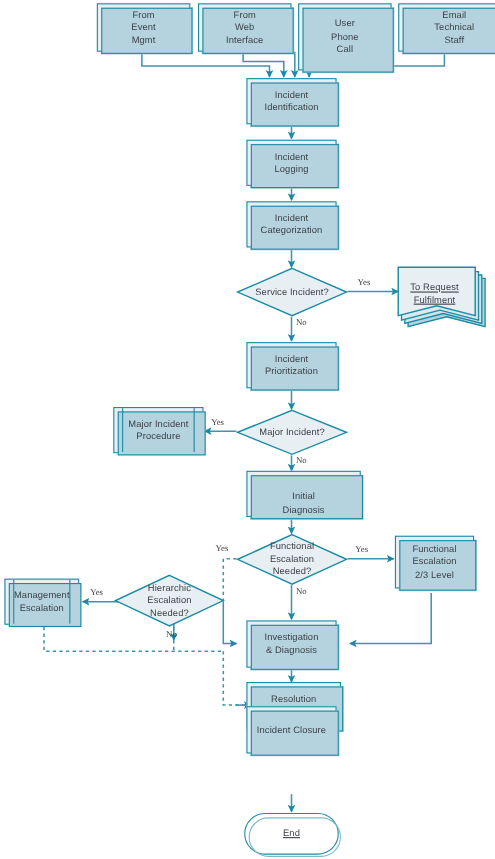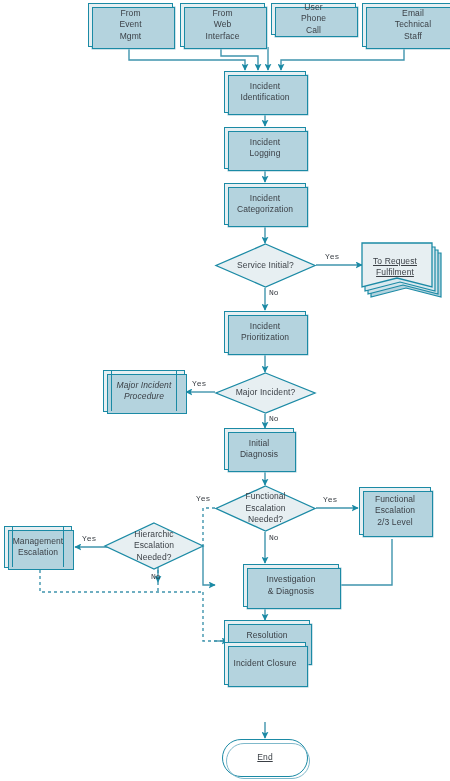--- a/index.html
+++ b/index.html
@@ -38,21 +38,21 @@
   .dec{background:transparent;}
   .dec .dlabel{position:relative;z-index:3;}
   .dec svg{position:absolute;left:0;top:0;z-index:1;overflow:visible;}
 
   
   .mdoc{background:transparent;}
   .mdoc svg{position:absolute;left:0;top:0;z-index:1;overflow:visible;}
   .mdoc .dlabel{position:relative;z-index:3;}
 
   .edge-label{position:absolute;font-size:8px;color:#3a3f45;z-index:6;
-              font-family:Liberation Mono, monospace;}
+              font-family:Liberation Serif, serif;}
 </style>
 </head>
 <body>
 
 <svg id="canvas" viewBox="0 0 450 781" xmlns="http://www.w3.org/2000/svg">
   <defs>
     <marker id="ah" viewBox="0 0 10 10" refX="9" refY="5" markerWidth="5" markerHeight="5" orient="auto-start-reverse">
       <path d="M0,0 L10,5 L0,10 L2.2,5 z" fill="#1b8aa5"></path>
     </marker>
   </defs>
@@ -115,21 +115,21 @@
 <div class="node proc" style="left:88px;top:3px;width:85px;height:44px;">
   <span>From
 Event
 Mgmt</span>
 </div>
 <div class="node proc" style="left:180px;top:3px;width:85px;height:44px;">
   <span>From
 Web
 Interface</span>
 </div>
-<div class="node proc" style="left:271px;top:3px;width:85px;height:32px;">
+<div class="node proc" style="left:271px;top:3px;width:85px;height:61px;">
   <span>User
 Phone
 Call</span>
 </div>
 <div class="node proc" style="left:362px;top:3px;width:102px;height:44px;">
   <span>Email
 Technical
 Staff</span>
 </div>
 
@@ -145,21 +145,21 @@
 
 <div class="node proc" style="left:224px;top:183px;width:82px;height:42px;">
   <span>Incident
 Categorization</span>
 </div>
 
 <div class="node dec" style="left:215px;top:243px;width:101px;height:45px;">
   <svg width="101" height="45" viewBox="0 0 101 45" xmlns="http://www.w3.org/2000/svg">
     <polygon points="50.5,1 100,22.5 50.5,44 1,22.5" fill="#e7eff2" stroke="#1b8aa5" stroke-width="1.3"></polygon>
   </svg>
-  <span class="dlabel">Service Initial?</span>
+  <span class="dlabel">Service Incident?</span>
 </div>
 
 <div class="node mdoc" style="left:360px;top:241px;width:80px;height:58px;text-decoration:underline;">
   <svg width="86" height="64" viewBox="0 0 86 64" xmlns="http://www.w3.org/2000/svg">
     <polygon points="11,12 81,12 81,56 46,47 11,56" fill="#b4d3de" stroke="#1b8aa5" stroke-width="1.2"></polygon>
     <polygon points="8,9 78,9 78,53 43,44 8,53" fill="#cfe3ea" stroke="#1b8aa5" stroke-width="1.2"></polygon>
     <polygon points="5,6 75,6 75,50 40,41 5,50" fill="#d9e9ef" stroke="#1b8aa5" stroke-width="1.2"></polygon>
     <polygon points="2,2 72,2 72,46 37,37 2,46" fill="#e7eff2" stroke="#1b8aa5" stroke-width="1.3"></polygon>
   </svg>
   <span class="dlabel" style="margin-left:-10px;margin-top:-6px;">To Request
@@ -171,28 +171,28 @@
 Prioritization</span>
 </div>
 
 <div class="node dec" style="left:215px;top:372px;width:101px;height:42px;">
   <svg width="101" height="42" viewBox="0 0 101 42" xmlns="http://www.w3.org/2000/svg">
     <polygon points="50.5,1 100,21 50.5,41 1,21" fill="#e7eff2" stroke="#1b8aa5" stroke-width="1.3"></polygon>
   </svg>
   <span class="dlabel">Major Incident?</span>
 </div>
 
-<div class="node pdef" style="left:103px;top:370px;width:82px;height:42px;font-style:italic;">
+<div class="node pdef" style="left:103px;top:370px;width:82px;height:42px;">
   <i class="bar-l"></i>
   <i class="bar-r"></i>
   <span>Major Incident
 Procedure</span>
 </div>
 
-<div class="node proc" style="left:224px;top:428px;width:70px;height:42px;">
+<div class="node proc" style="left:224px;top:428px;width:104px;height:42px;align-items:flex-end;">
   <span>Initial
 Diagnosis</span>
 </div>
 
 <div class="node dec" style="left:215px;top:485px;width:101px;height:47px;">
   <svg width="101" height="47" viewBox="0 0 101 47" xmlns="http://www.w3.org/2000/svg">
     <polygon points="50.5,1 100,23.5 50.5,46 1,23.5" fill="#e7eff2" stroke="#1b8aa5" stroke-width="1.3"></polygon>
   </svg>
   <span class="dlabel">Functional
 Escalation
@@ -214,21 +214,21 @@
 Needed?</span>
 </div>
 
 <div class="node pdef" style="left:4px;top:526px;width:68px;height:42px;">
   <i class="bar-l"></i>
   <i class="bar-r"></i>
   <span>Management
 Escalation</span>
 </div>
 
-<div class="node proc" style="left:224px;top:564px;width:96px;height:43px;margin-left:19px;">
+<div class="node proc" style="left:224px;top:564px;width:82px;height:43px;">
   <span>Investigation
 &amp; Diagnosis</span>
 </div>
 
 <div class="node proc" style="left:224px;top:620px;width:86px;height:43px;">
   <span>Resolution
 and Recovery</span>
 </div>
 
 <div class="node proc" style="left:224px;top:642px;width:82px;height:43px;">

